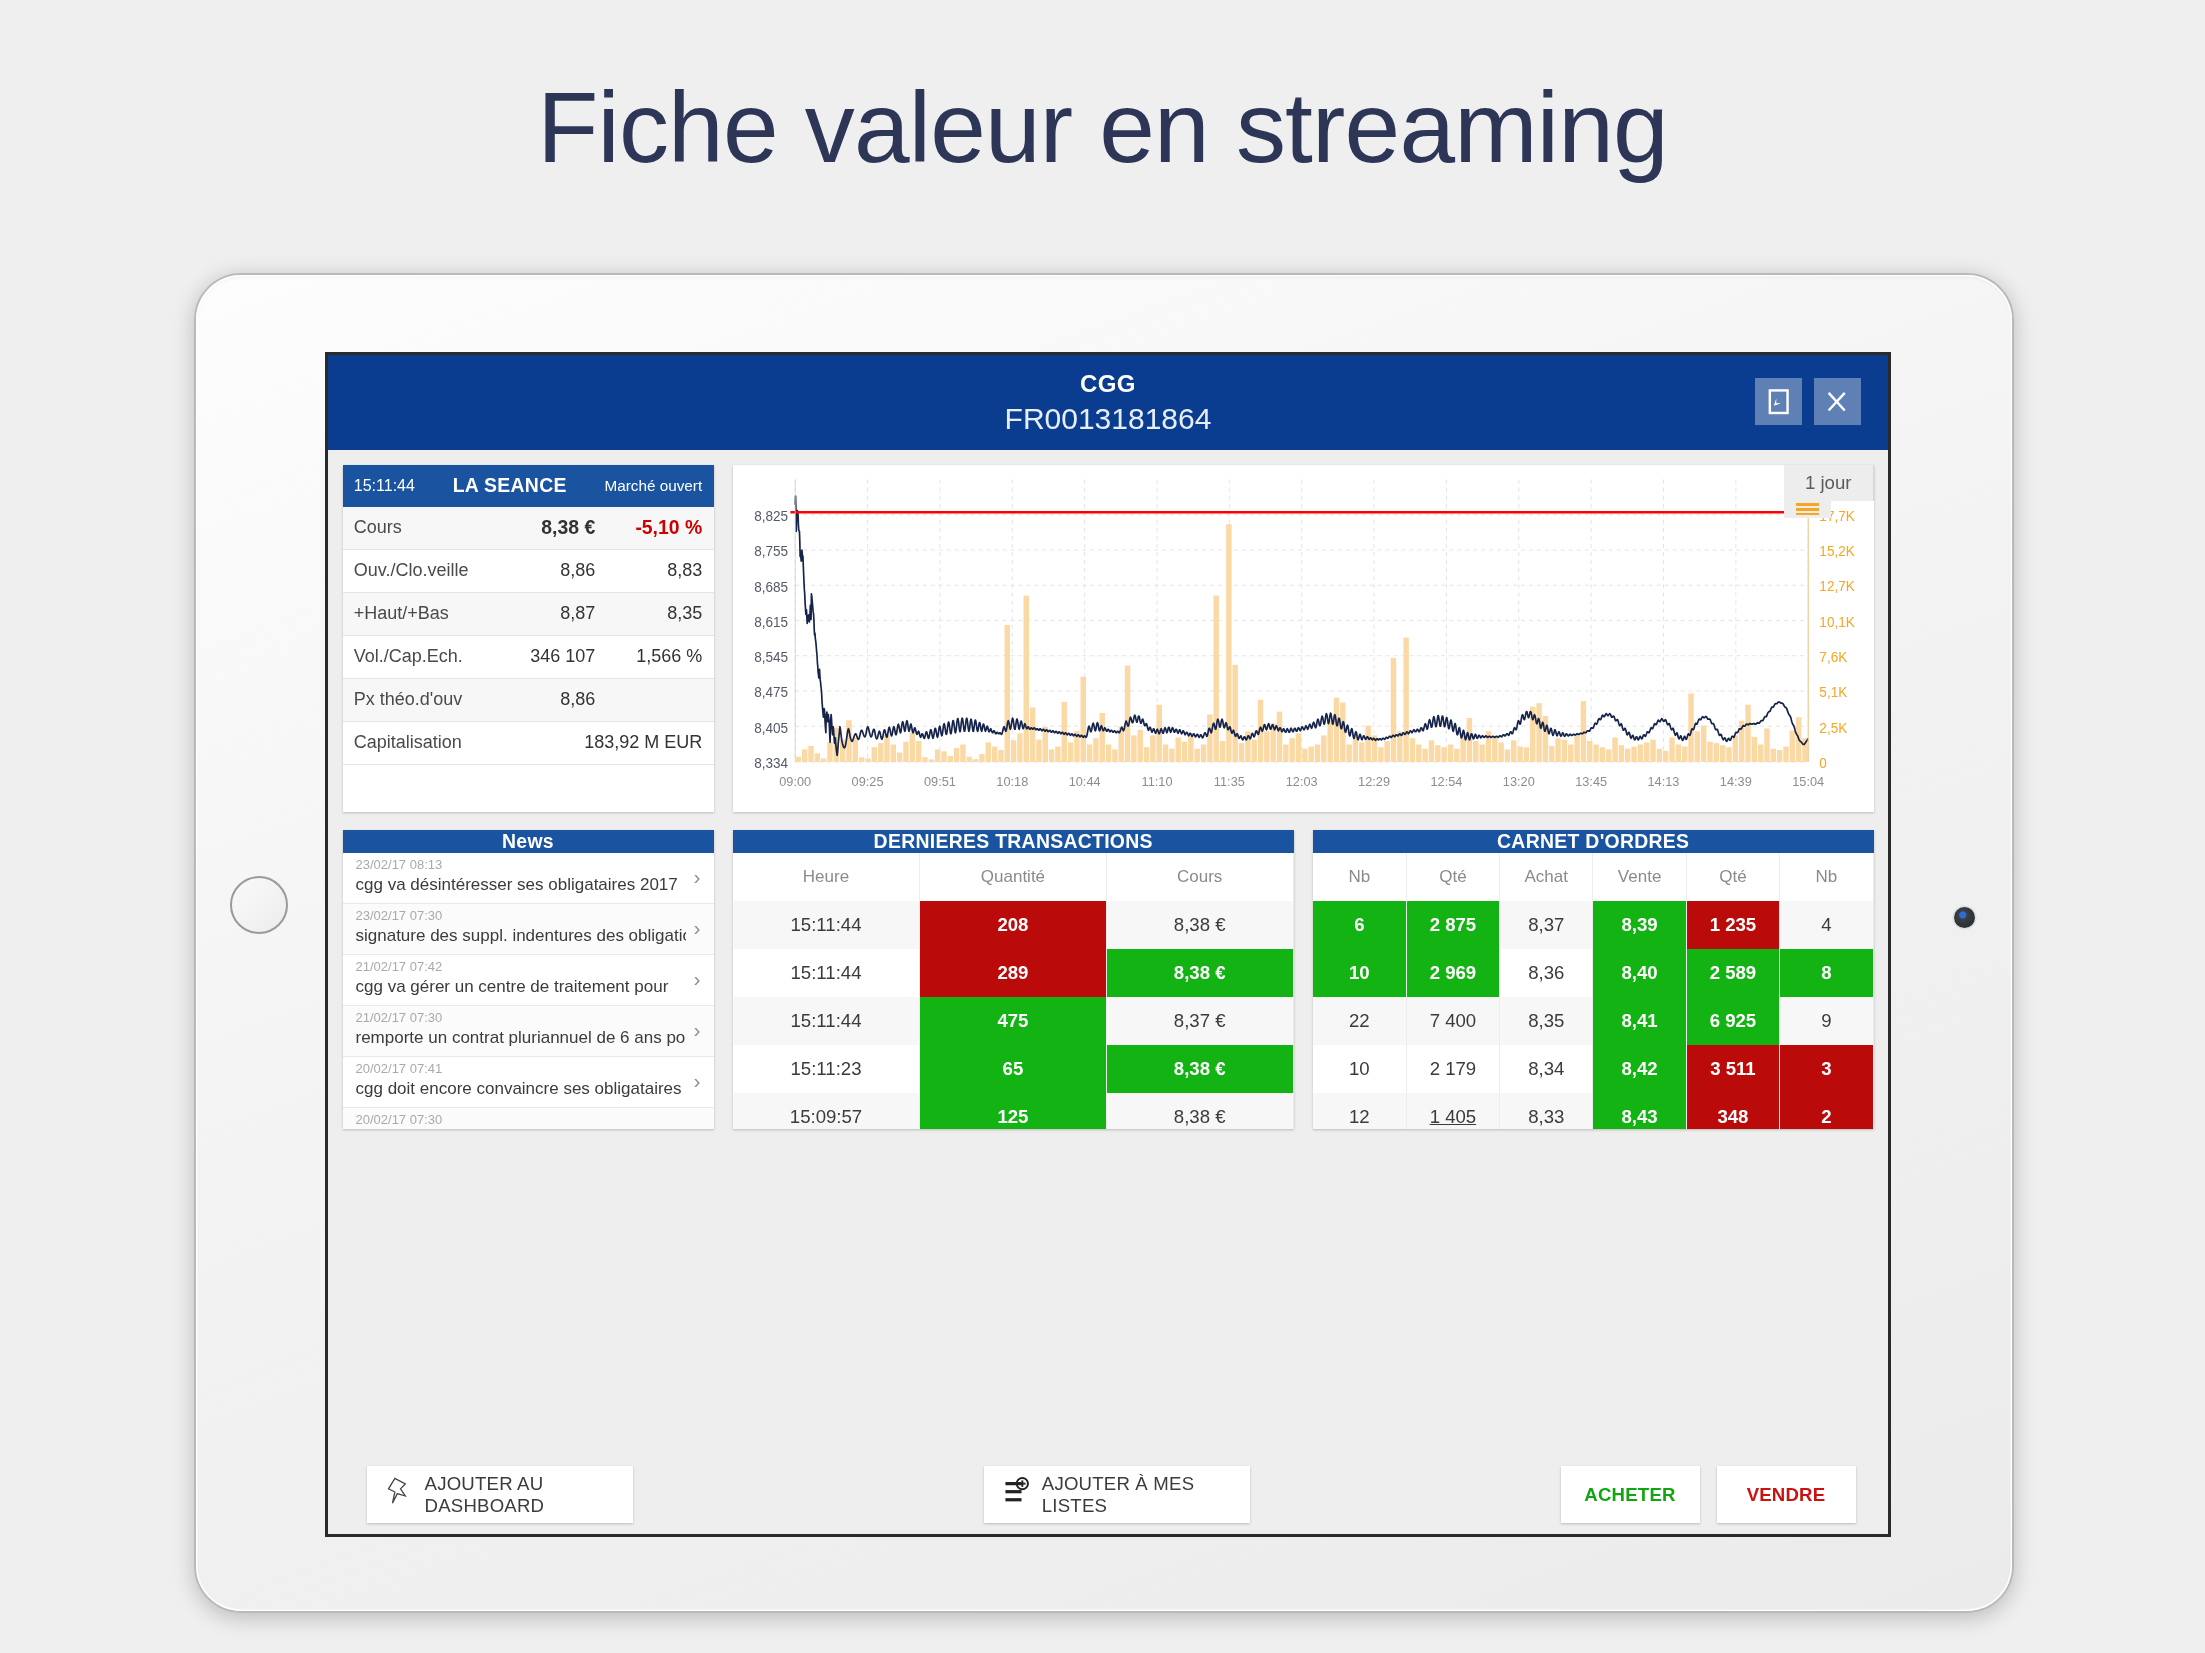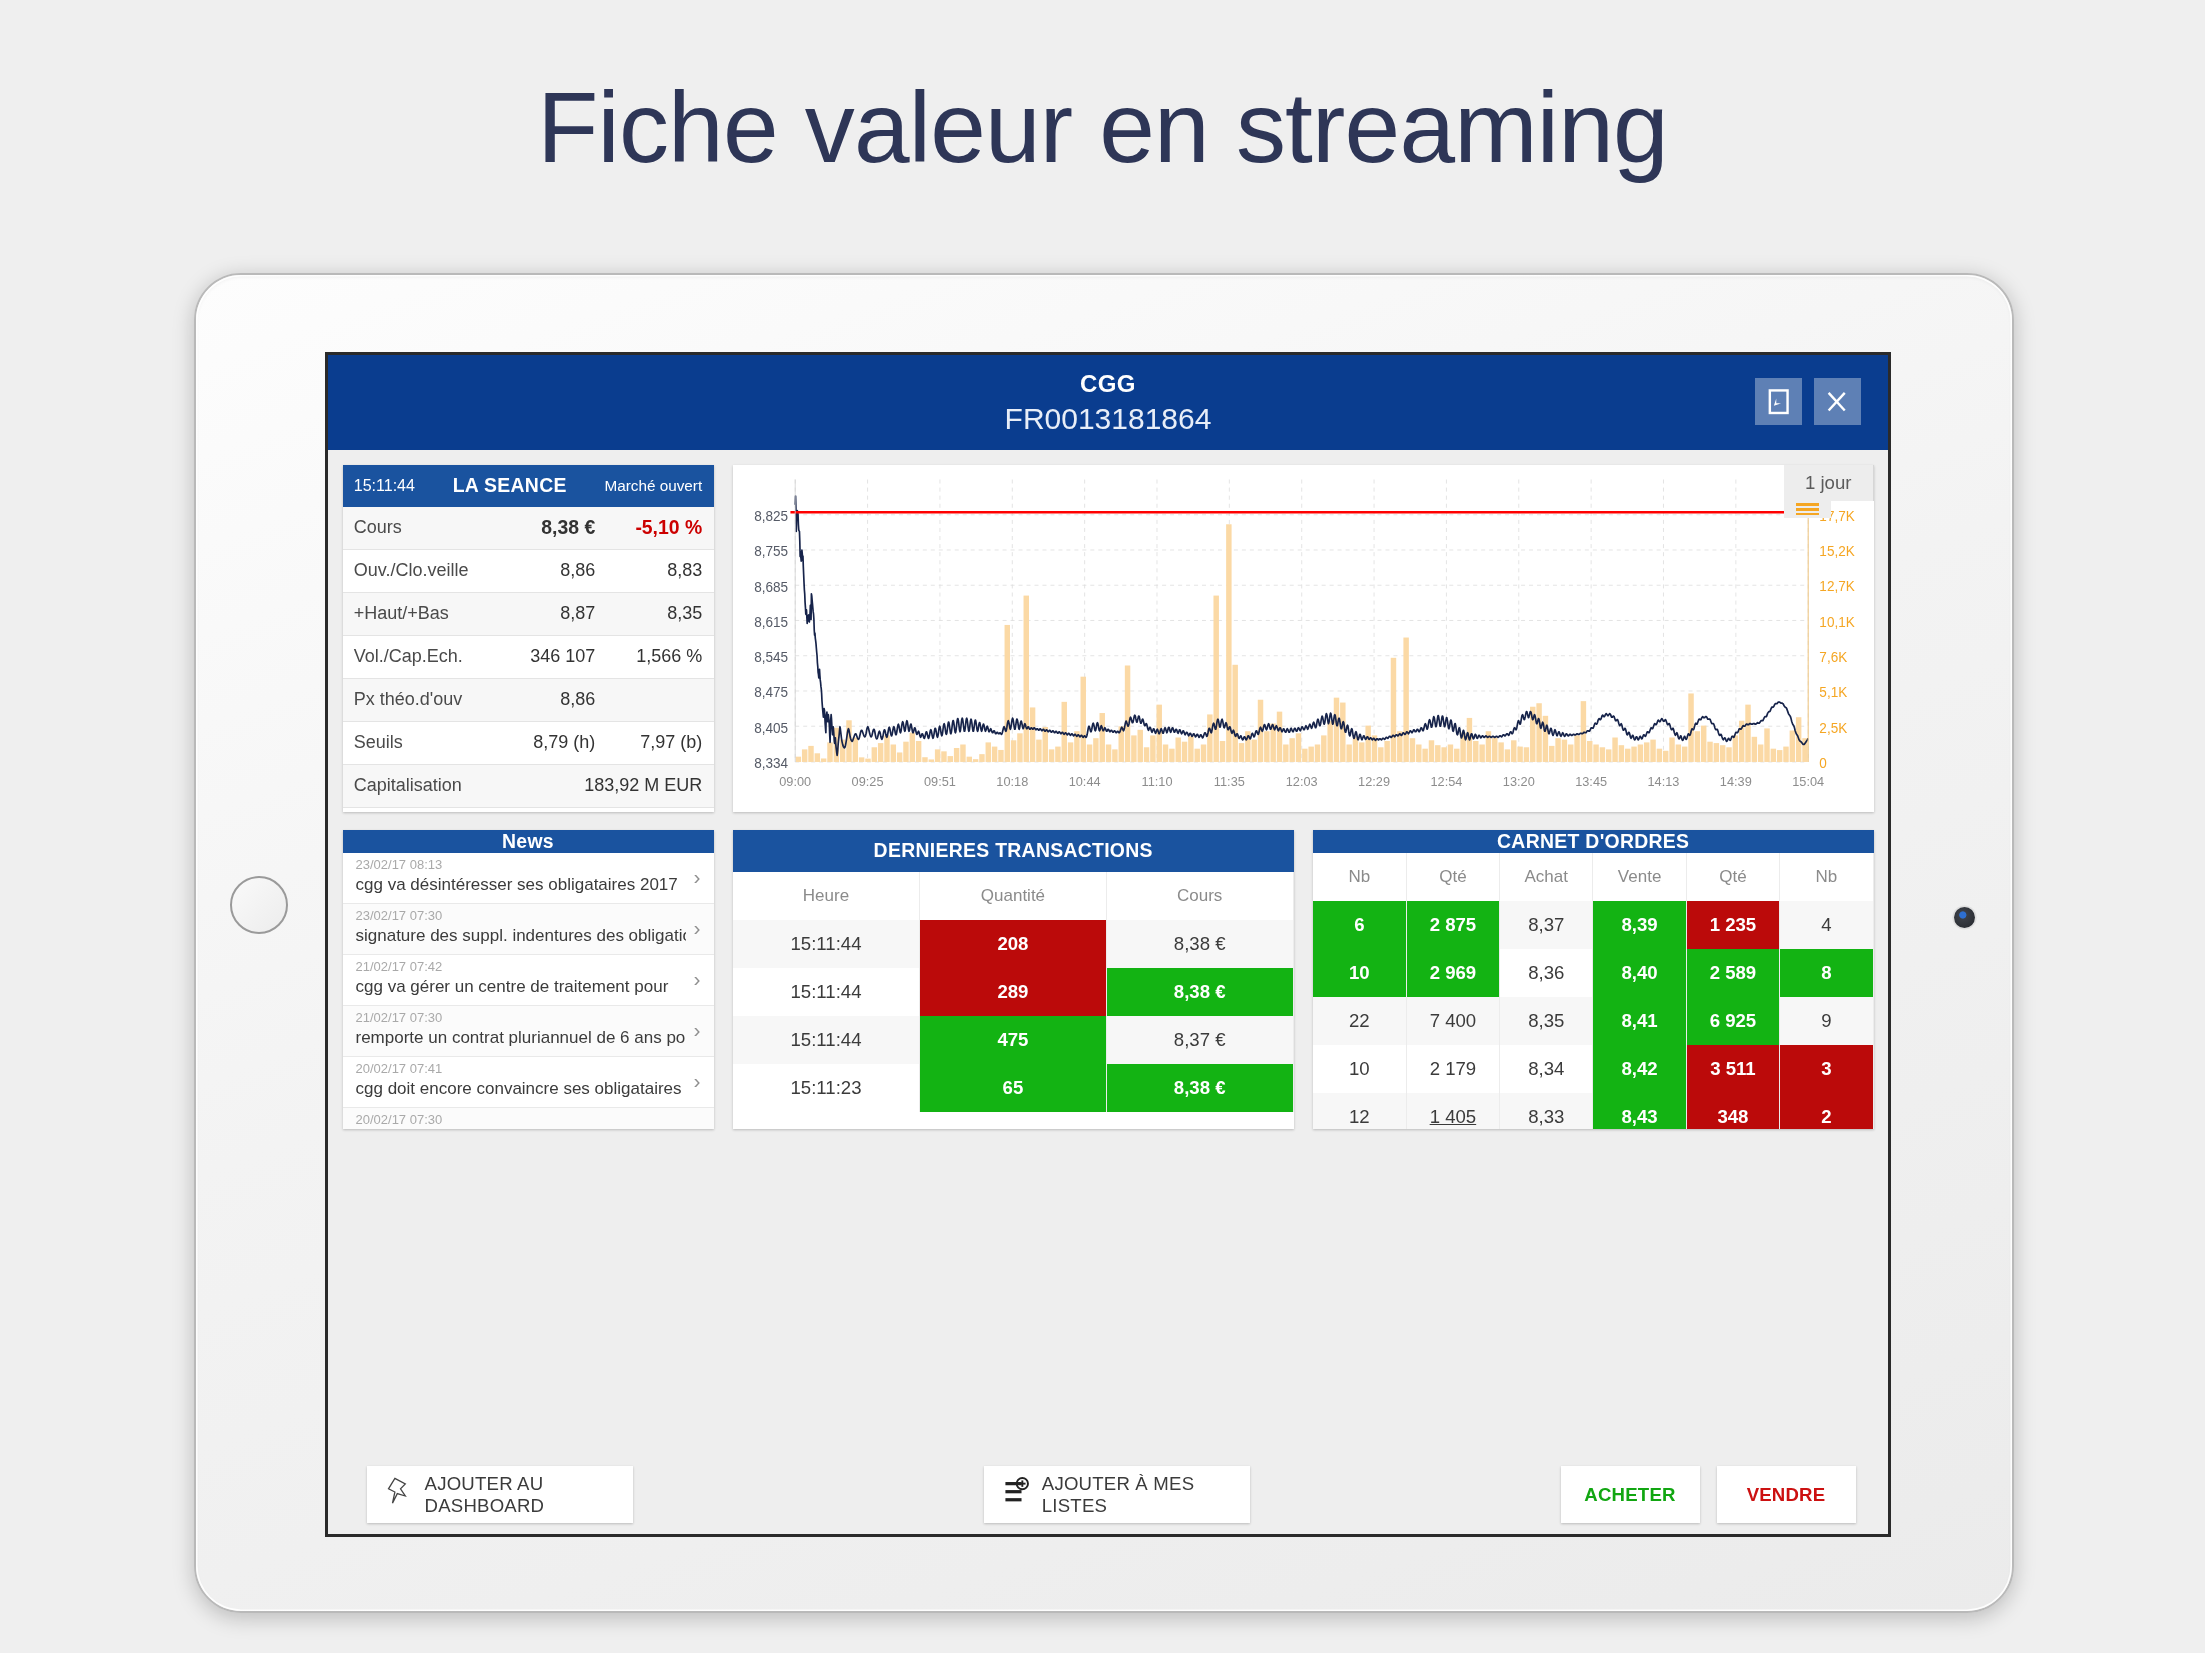--- a/index.html
+++ b/index.html
@@ -264,25 +264,20 @@
               </div>
               <div class="srow">
                 <span class="lbl">Vol./Cap.Ech.</span>
                 <span class="v1">346 107</span>
                 <span class="v2">1,566 %</span>
               </div>
               <div class="srow">
                 <span class="lbl">Px théo.d'ouv</span>
                 <span class="v1">8,86</span>
                 <span class="v2"></span>
-              </div>
-              <div class="srow">
-                <span class="lbl">Seuils</span>
-                <span class="v1">8,79  (h)</span>
-                <span class="v2">7,97  (b)</span>
               </div>
               <div class="srow" id="row-cap">
                 <span class="lbl">Capitalisation</span>
                 <span class="v1"></span>
                 <span class="v2">183,92 M EUR</span>
               </div>
             </div>
         </div>
 
         <div id="chart-panel">
@@ -594,20 +589,25 @@
                 <tr>
                   <td>15:11:44</td>
                   <td class="green">475</td>
                   <td>8,37 €</td>
                 </tr>
                 <tr>
                   <td>15:11:23</td>
                   <td class="green">65</td>
                   <td class="green">8,38 €</td>
                 </tr>
+                <tr>
+                  <td>15:09:57</td>
+                  <td class="green">125</td>
+                  <td>8,38 €</td>
+                </tr>
               </tbody>
           </table>
         </div>
 
         <div class="panel" id="book-panel">
           <div class="panel-head">CARNET D'ORDRES</div>
           <table id="book-table">
             <thead>
                 <tr id="book-head">
                   <th>Nb</th>

